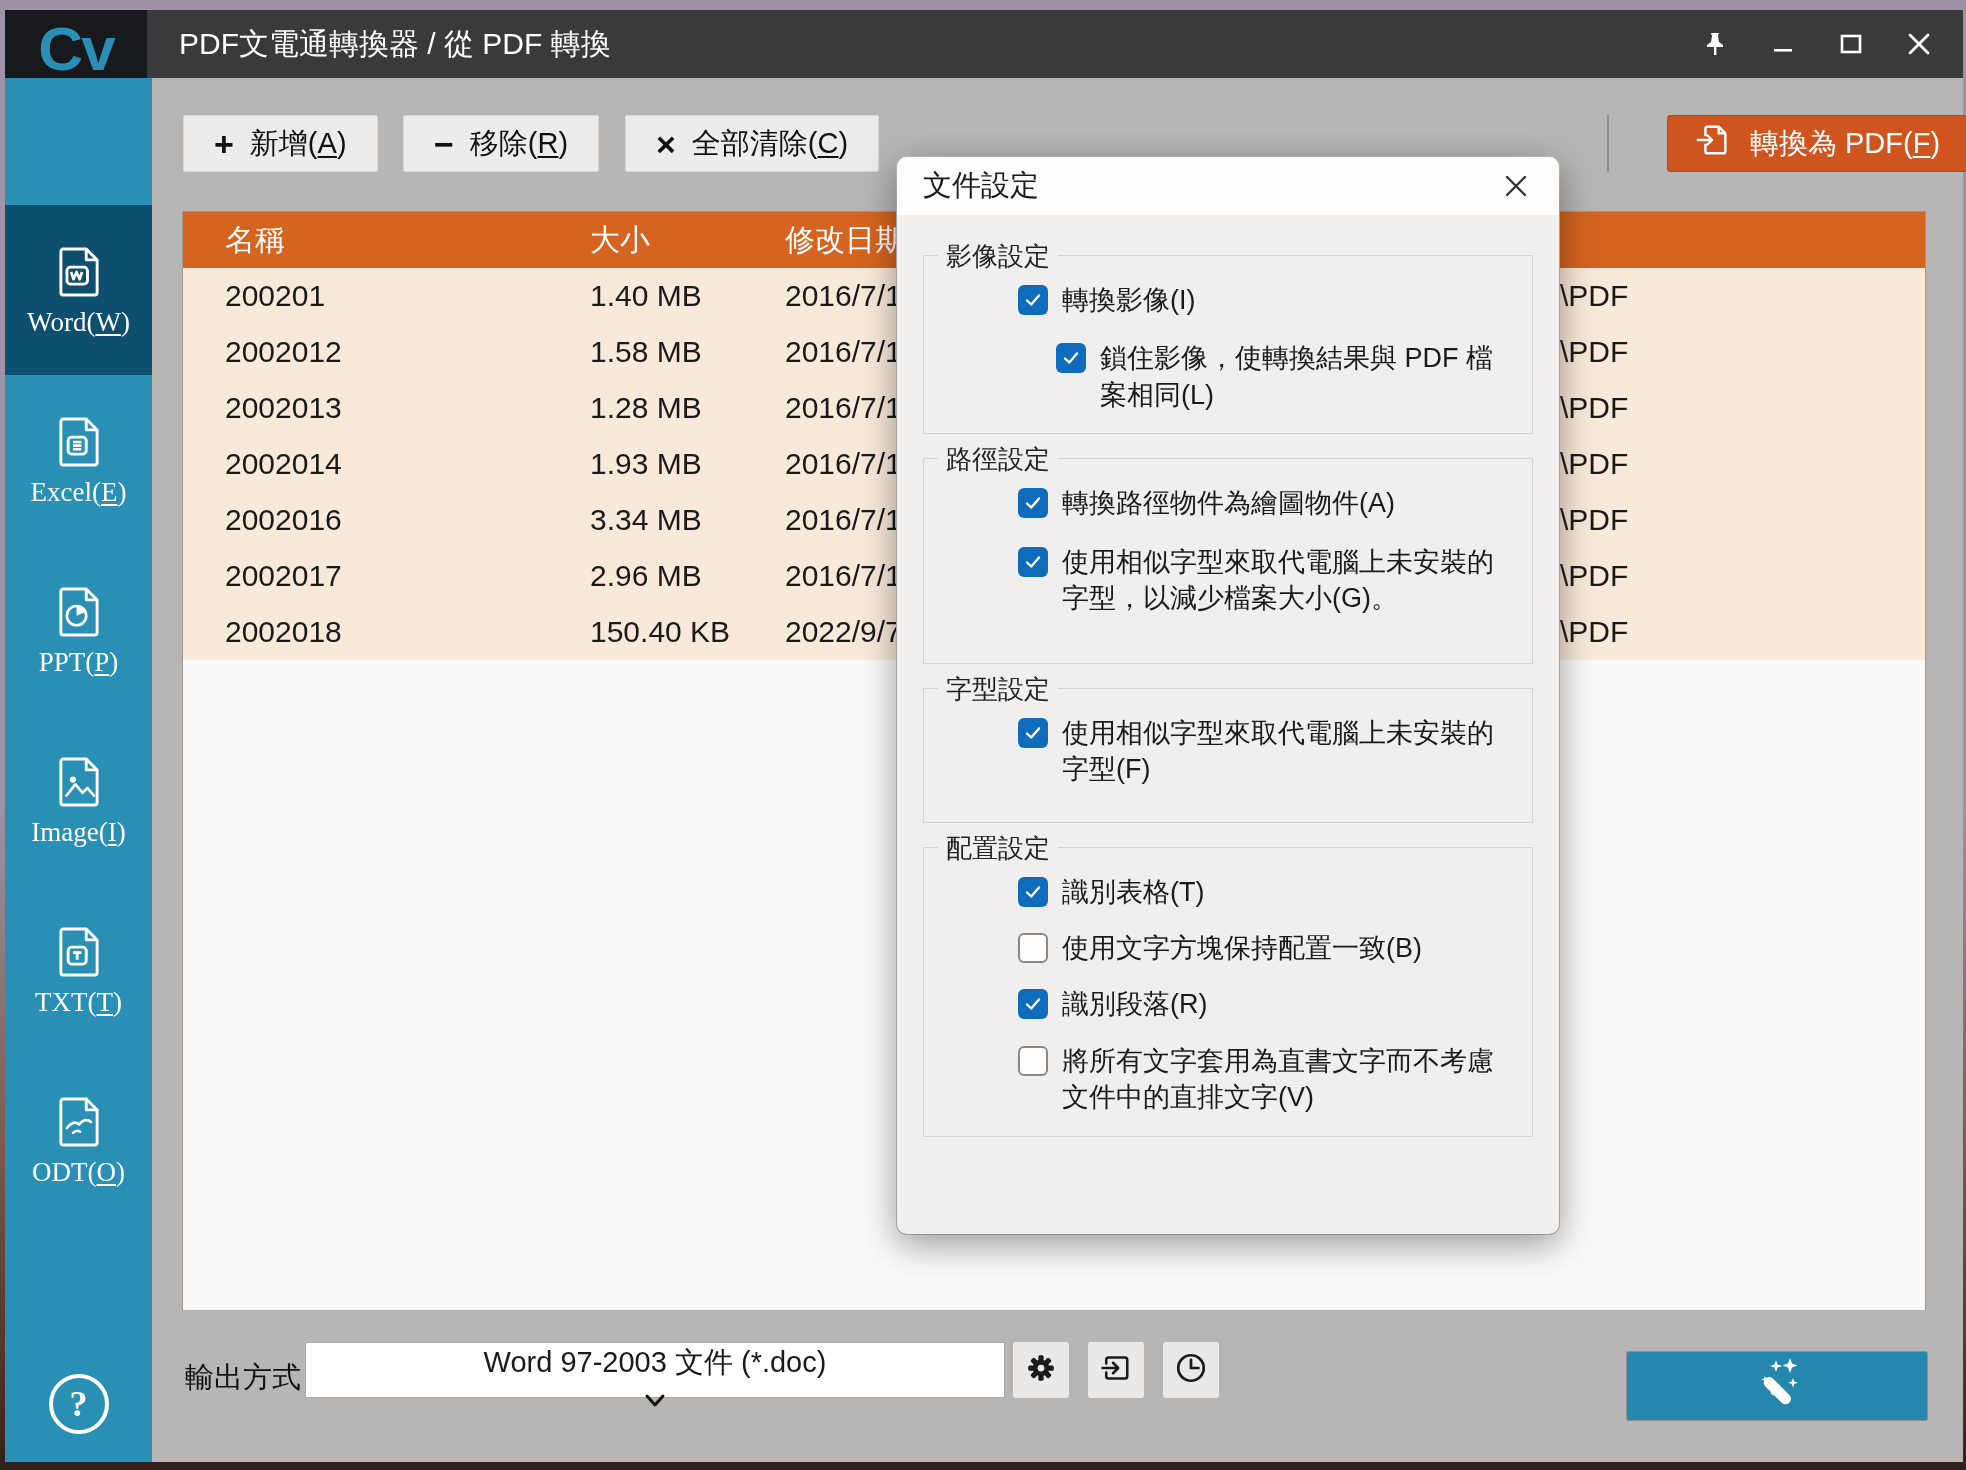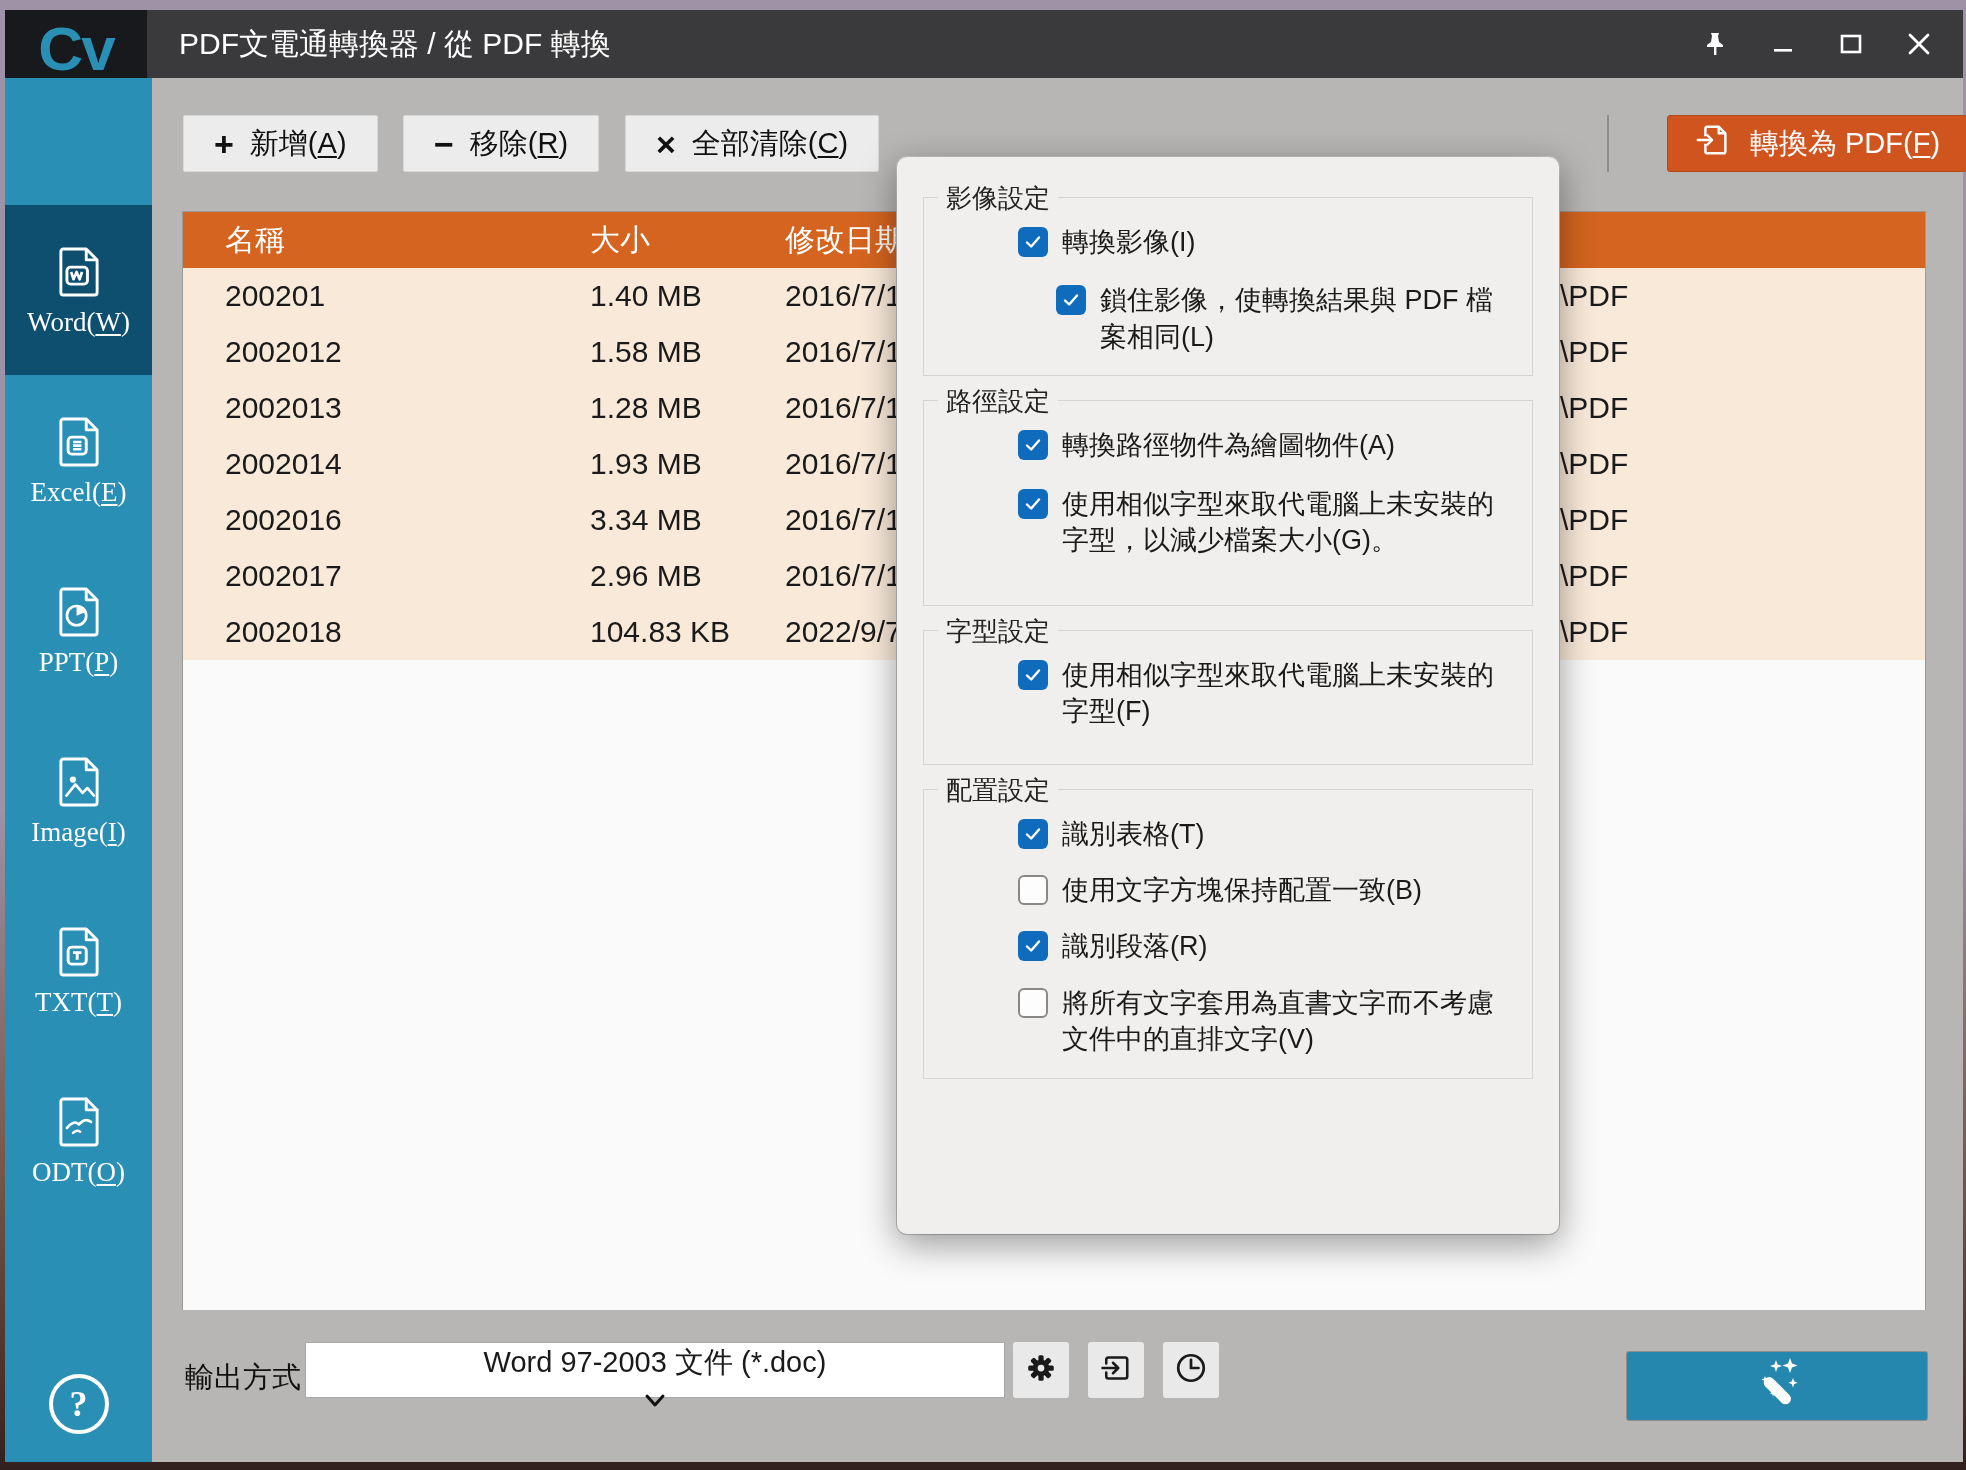--- a/index.html
+++ b/index.html
@@ -253,21 +253,21 @@
 
   <div class="lrow ldata">
     <div class="c1">2002017</div>
     <div>2.96 MB</div>
     <div>2016/7/1</div>
     <div>\PDF</div>
   </div>
 
   <div class="lrow ldata">
     <div class="c1">2002018</div>
-    <div>104.83 KB</div>
+    <div>150.40 KB</div>
     <div>2022/9/7</div>
     <div>\PDF</div>
   </div>
 </div>
       </div>
 
       <div class="footer">
         <div class="out-label">輸出方式</div>
         <div class="select">
           <span>Word 97-2003 文件 (*.doc)</span>
@@ -319,20 +319,28 @@
                   <path d="M28 38 l.9 2.3 2.3 .9 -2.3 .9 -.9 2.3 -.9-2.3 -2.3-.9 2.3-.9 z"></path>
                 </g>
               </svg>
           </span>
         </div>
       </div>
     </div>
   </div>
 
   <div class="dialog">
+    <div class="dlg-title">
+      <span>文件設定</span>
+      <span class="dlg-close">
+        <svg width="26" height="26" viewBox="0 0 26 26">
+            <path d="M4 4 L22 22 M22 4 L4 22" stroke="#333" stroke-width="2.4" stroke-linecap="round"></path>
+          </svg>
+      </span>
+    </div>
     <div class="dlg-body">
 
       <div class="group">
         <span class="legend">影像設定</span>
         <div class="crow">
           <span class="cb checked">
               <svg width="20" height="20" viewBox="0 0 20 20">
                 <path d="M4 10.5 L8.2 14.5 L16 5.5" fill="none" stroke="#fff" stroke-width="2.4" stroke-linecap="round" stroke-linejoin="round"></path>
               </svg>
             </span>

